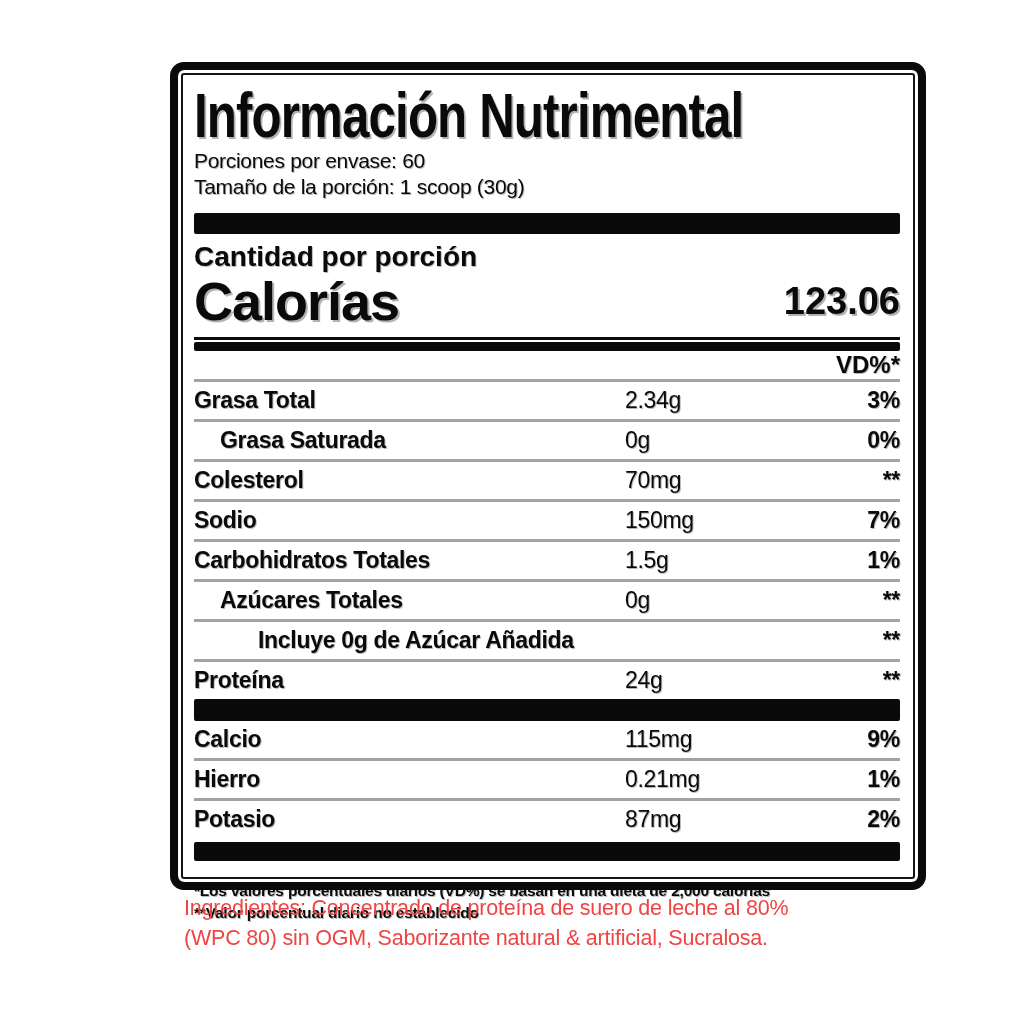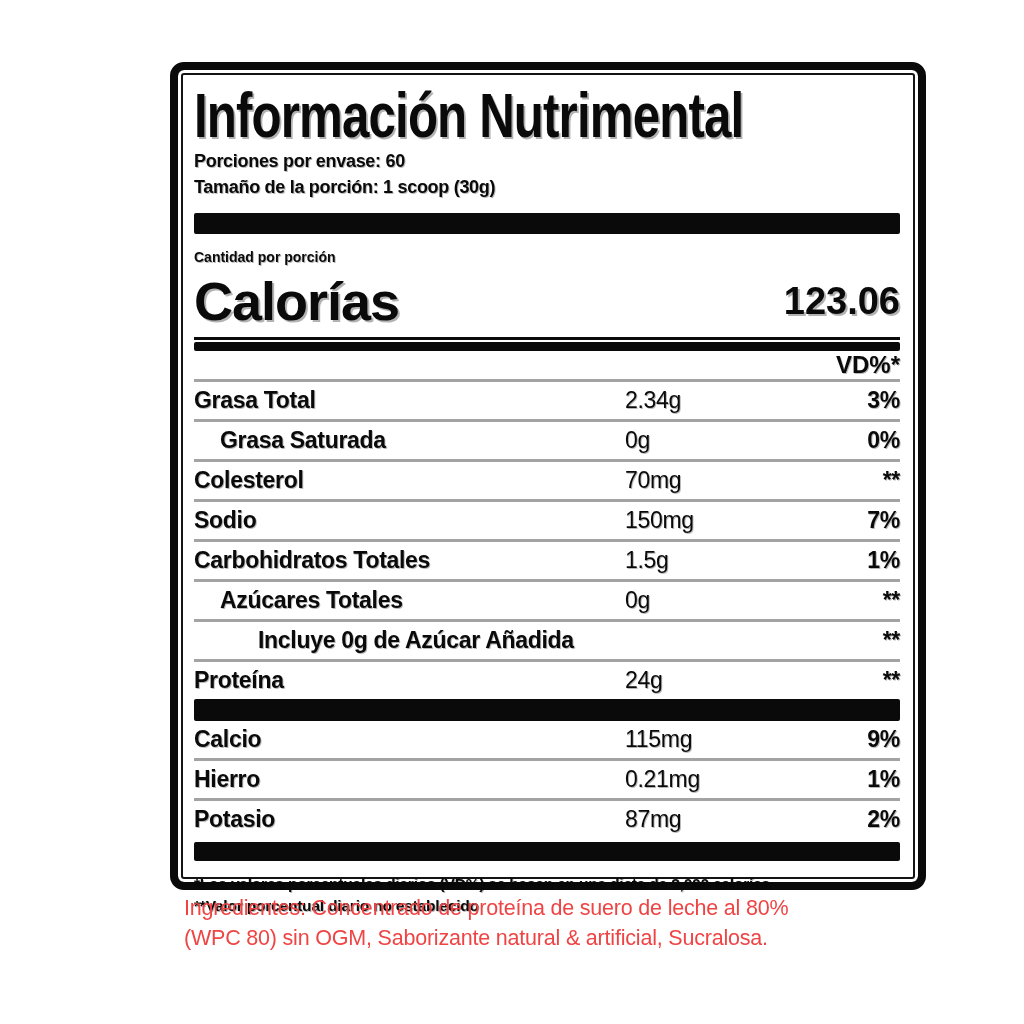--- a/index.html
+++ b/index.html
@@ -28,31 +28,31 @@
     font-weight:bold;
     letter-spacing:-1px;
     white-space:nowrap;
     transform:scale(0.88,1.12);
     transform-origin:left top;
     height:66px;
     line-height:60px;
     text-shadow:2px 2px 0 rgba(0,0,0,0.30);
   }
   .serv-line{
-    font-size:18px;
-    font-weight:bold;
+    font-size:21px;
+    font-weight:normal;
     line-height:26px;
     letter-spacing:-0.3px;
   }
   .bar{
     background:#0a0a0a;
     border-radius:2px;
   }
   .bar-top{ height:21px; margin-top:13px; }
-  .amount-per{ font-size:14px; font-weight:bold; margin-top:10px; line-height:26px; }
+  .amount-per{ font-size:28px; font-weight:bold; margin-top:10px; line-height:26px; }
   .cal-row{
     display:flex; justify-content:space-between; align-items:center;
     height:62px;
   }
   .cal-word{ font-size:54px; font-weight:bold; letter-spacing:-1px; text-shadow:2px 2px 0 rgba(0,0,0,0.30); }
   .cal-val{ font-size:38px; font-weight:bold; letter-spacing:0px; text-shadow:2px 2px 0 rgba(0,0,0,0.30); }
   .sep{ border-top:3px solid #0a0a0a; margin-top:5px; }
   .bar-mid{ height:9px; margin-top:2px; }
   .dv-header{
     text-align:right; font-size:24px; font-weight:bold;
@@ -65,21 +65,21 @@
     font-size:23px;
     letter-spacing:-0.3px;
   }
   .nrow .name{ flex:1; font-weight:bold; white-space:nowrap; }
   .ind1 .name{ padding-left:26px; }
   .ind2 .name{ padding-left:64px; }
   .nrow .amt{ width:165px; text-align:left; font-weight:normal; }
   .nrow .dv{ width:110px; text-align:right; font-weight:bold; }
   .bar-mineral{ height:22px; margin-top:0; }
   .bar-foot{ height:19px; margin-top:4px; }
-  .footnotes{ margin-top:12px; font-size:15.5px; font-weight:bold; line-height:22px; letter-spacing:-0.2px; }
+  .footnotes{ margin-top:19px; font-size:15.5px; font-weight:bold; line-height:22px; letter-spacing:-0.2px; }
   .ingredients{
     position:absolute;
     left:184px; top:893px;
     width:655px;
     font-size:21.5px;
     font-weight:normal;
     line-height:30px;
     color:#ef4444;
     letter-spacing:-0.2px;
   }

